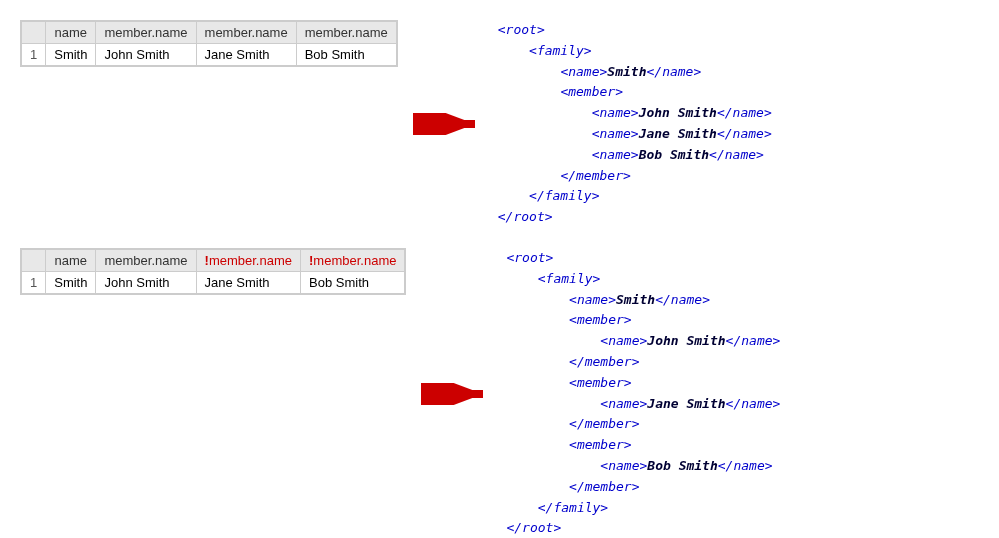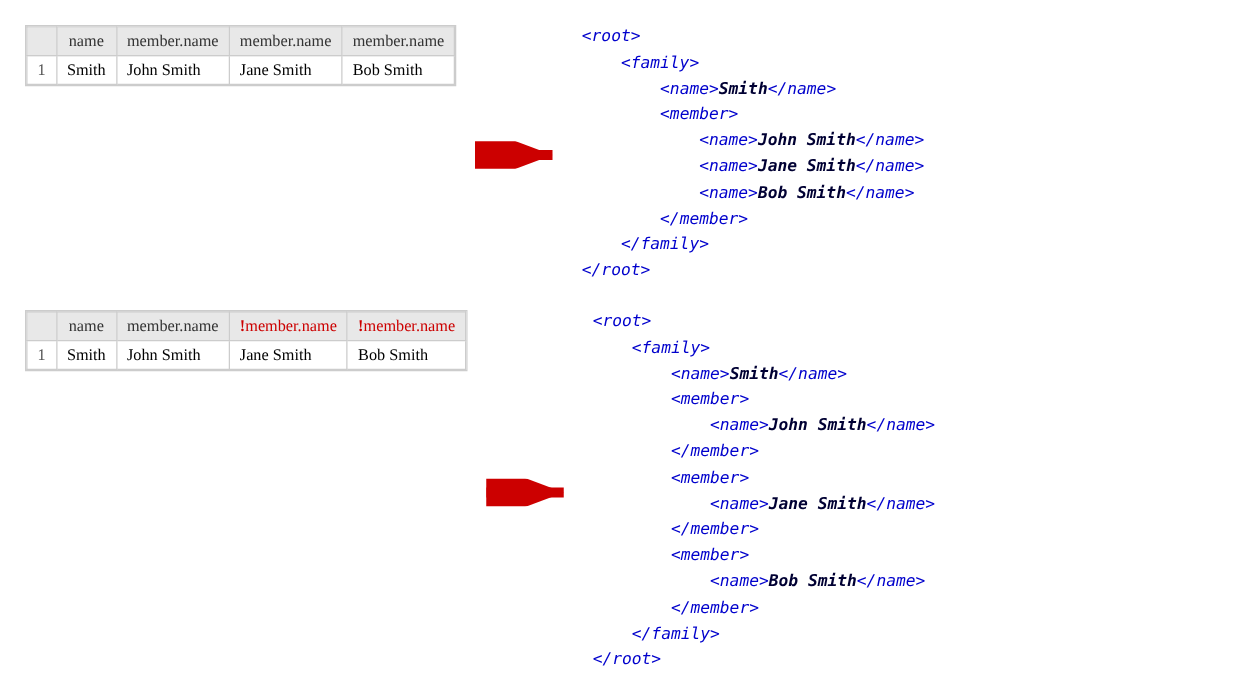--- a/index.html
+++ b/index.html
@@ -32,21 +32,21 @@
 
     table {
       border-collapse: collapse;
       background: white;
     }
 
     table th, table td {
       border: 1px solid #ccc;
       padding: 3px 8px;
       font-size: 13px;
-      font-family: Liberation Serif, serif;
+      font-family: Liberation Sans, sans-serif;
       white-space: nowrap;
     }
 
     table th {
       background: #e8e8e8;
       font-weight: normal;
       color: #333;
     }
 
     table td:first-child {

